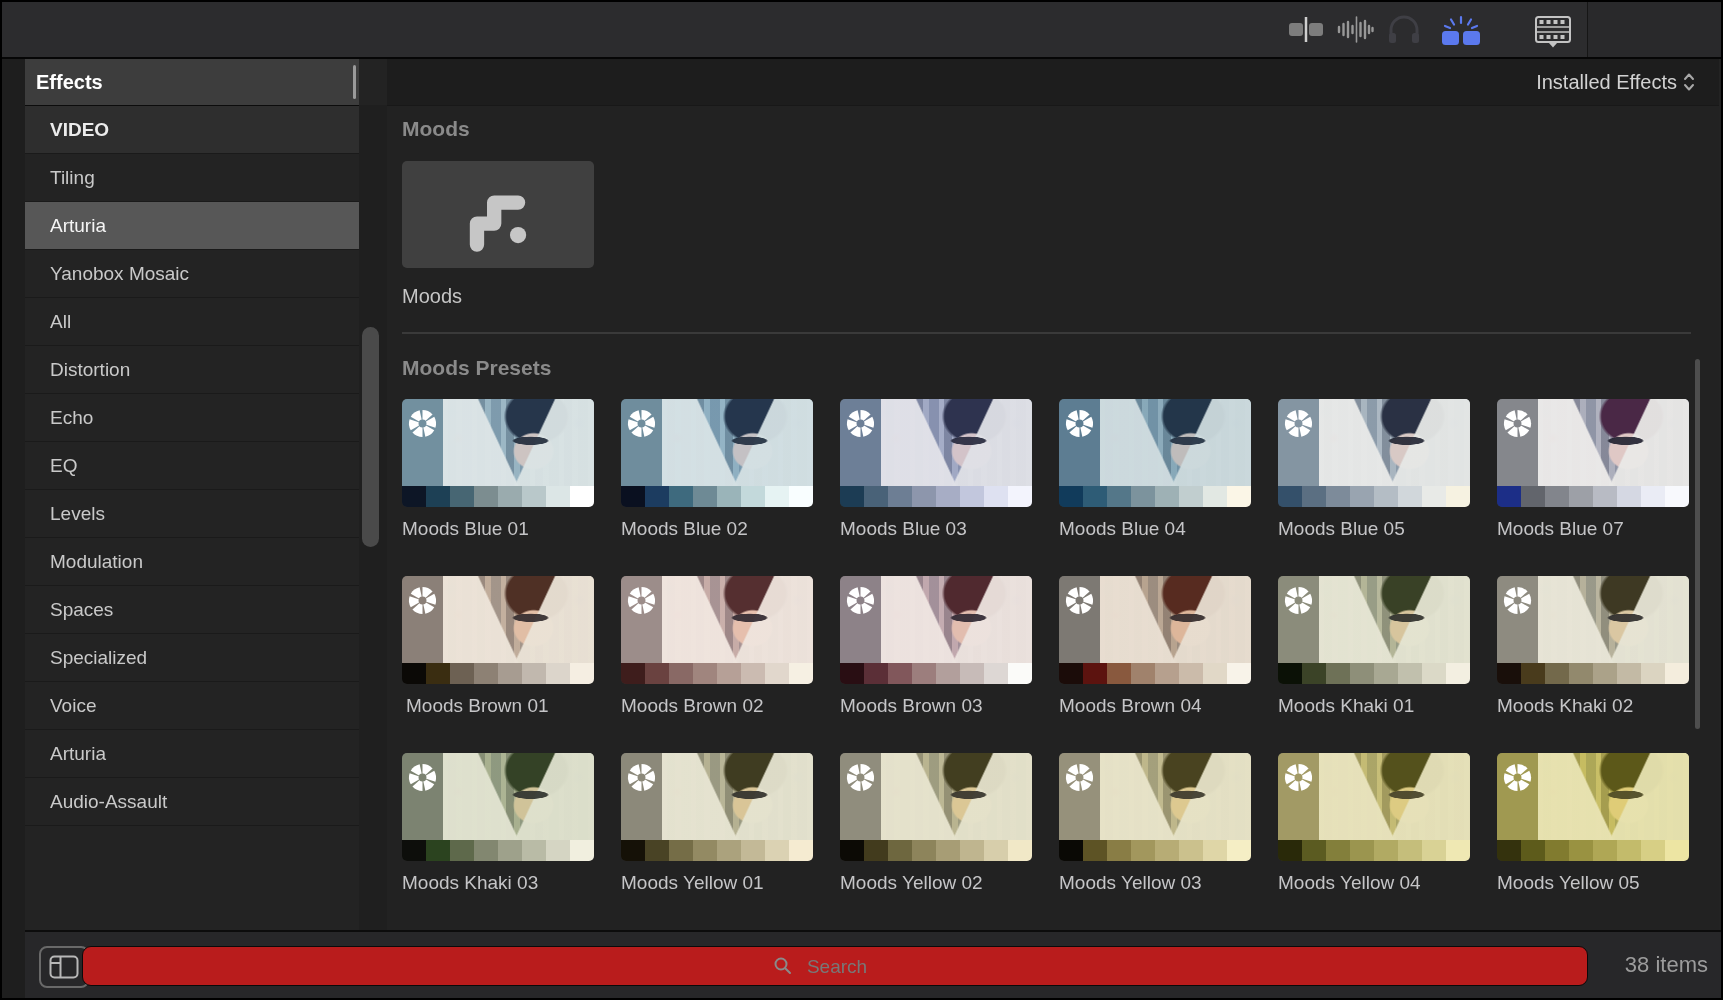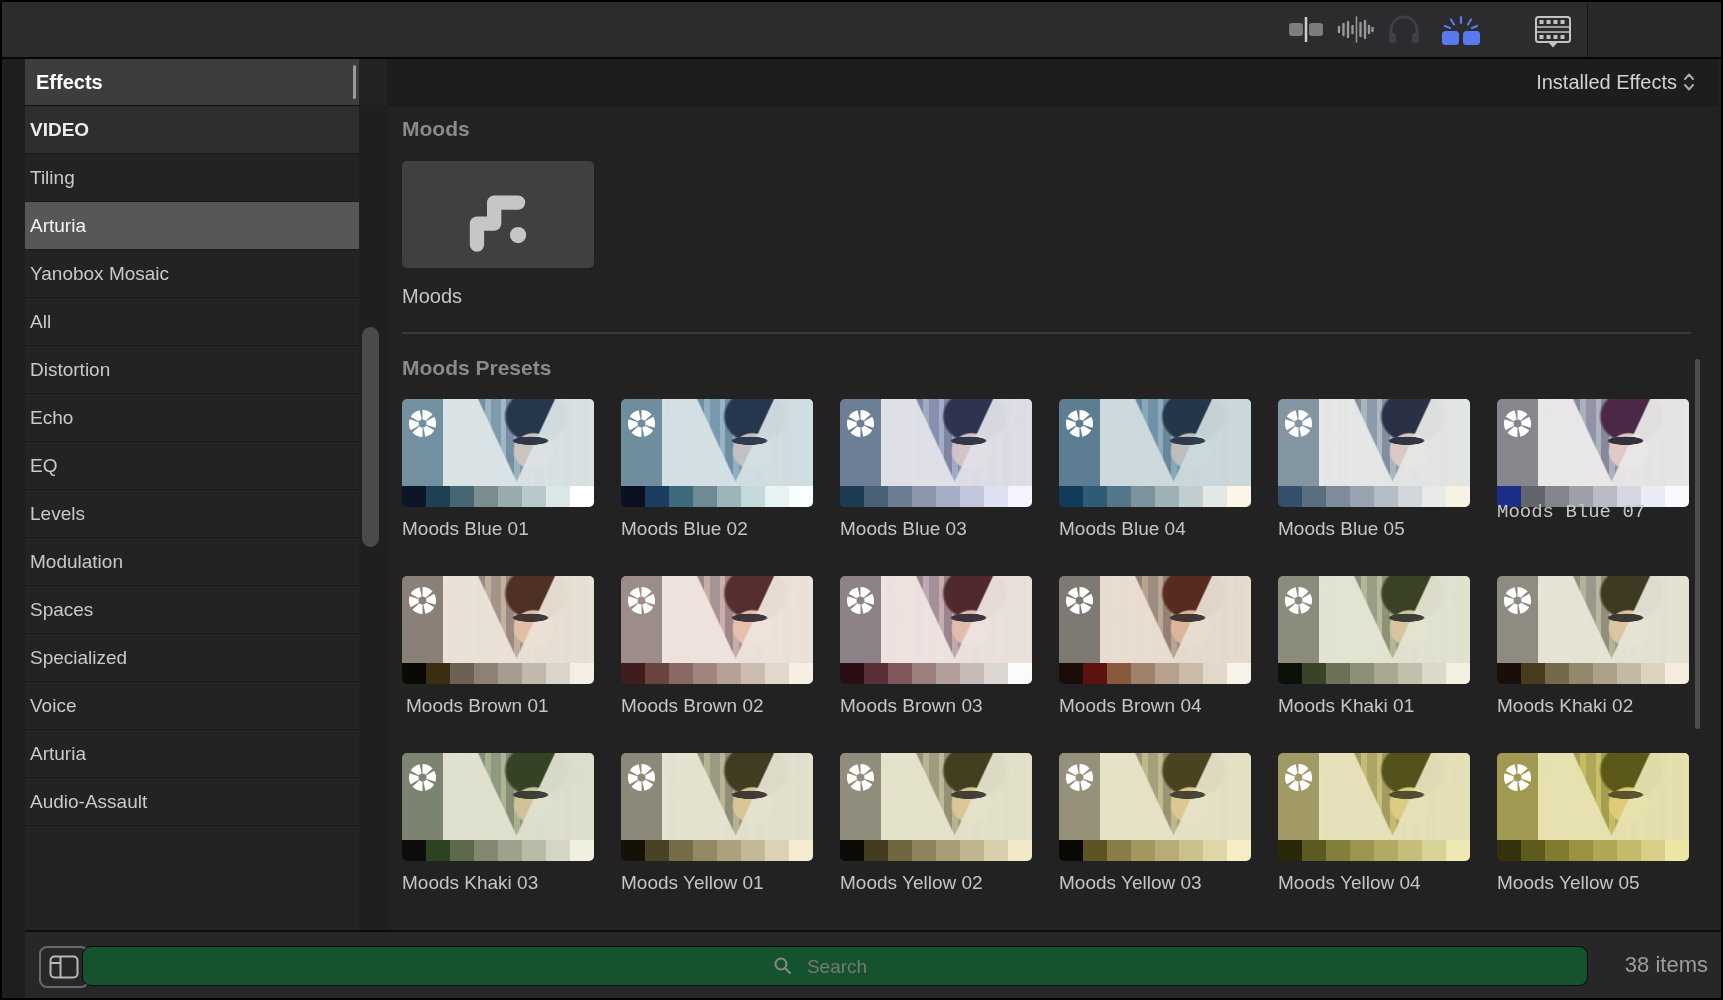--- a/index.html
+++ b/index.html
@@ -12,21 +12,21 @@
   
   .toolbar{position:absolute;left:0;top:0;right:0;height:55px;background:#2c2c2e;border-bottom:2px solid #060606;}
   .toolbar .ticon{position:absolute;top:13px;}
   .toolbar-right{position:absolute;right:0;top:0;width:133px;height:55px;background:#29292b;border-left:1px solid #161616;}
   
   .gutter{position:absolute;left:0;top:57px;width:23px;bottom:0;background:#1e1e1e;border-right:1px solid #0a0a0a;}
   
   .sidebar{position:absolute;left:23px;top:57px;width:334px;bottom:68px;background:#232323;}
   .sb-header{height:46px;background:#3d3d3d;border-bottom:1px solid #0c0c0c;display:flex;align-items:center;padding-left:11px;color:#fff;font-size:20px;font-weight:bold;}
   .splitter-handle{position:absolute;left:351px;top:63px;width:3px;height:34px;background:#9a9a9a;border-radius:2px;}
-  .sb-row{height:47px;border-bottom:1px solid #1a1a1a;display:flex;align-items:center;padding-left:5px;color:#c9c9c9;font-size:19px;background:#232323;}
+  .sb-row{height:47px;border-bottom:1px solid #1a1a1a;display:flex;align-items:center;padding-left:25px;color:#c9c9c9;font-size:19px;background:#232323;}
   .sb-row.section{background:#2e2e2e;color:#ececec;font-weight:bold;}
   .sb-row.selected{background:#575757;color:#f5f5f5;}
   .sb-scrollstrip{position:absolute;left:357px;top:103px;width:28px;bottom:68px;background:#1f1f1f;}
   .sb-thumb{position:absolute;left:360px;top:325px;width:17px;height:220px;background:#4a4a4a;border-radius:9px;}
   
   .content{position:absolute;left:385px;top:57px;right:2px;bottom:68px;background:#222222;}
   .content-header{position:absolute;left:0;right:0;top:0;height:46px;background:#1d1d1d;border-bottom:1px solid #181818;display:flex;align-items:center;justify-content:flex-end;padding-right:22px;}
   .filter-label{color:#d2d2d2;font-size:20px;}
   .content-body{position:absolute;left:0;right:0;top:46px;bottom:0;}
   .sec-title{position:absolute;left:15px;color:#8a8a8a;font-size:21px;font-weight:bold;}
@@ -49,21 +49,21 @@
       radial-gradient(circle 10px at 90% 28%, rgba(80,100,170,0.5), transparent 70%),
       repeating-linear-gradient(90deg, rgba(255,255,255,0.13) 0 5px, rgba(10,16,36,0.25) 5px 13px, rgba(255,255,255,0.07) 13px 19px, rgba(40,60,90,0.22) 19px 29px);}
   .tile-photo::after{content:"";position:absolute;inset:0;background:var(--tint);}
   .tile-palette{position:absolute;left:0;bottom:0;width:100%;height:21px;display:flex;}
   .tile-palette span{flex:1;}
   .tile-label{position:absolute;width:210px;color:#c5c5c7;font-size:19px;}
   .content-scroll-thumb{position:absolute;right:19px;top:300px;width:5px;height:370px;background:#4e4e4e;border-radius:3px;}
   
   .bottombar{position:absolute;left:23px;right:0;bottom:0;height:66px;background:#272729;border-top:2px solid #0c0c0c;}
   .panel-toggle{position:absolute;left:14px;top:14px;width:46px;height:38px;border:2px solid #696969;border-radius:8px;background:transparent;display:flex;align-items:center;justify-content:center;}
-  .searchfield{position:absolute;left:57px;right:133px;top:14px;height:38px;background:#14532d;border:1px solid #0a0a0a;border-radius:9px;}
+  .searchfield{position:absolute;left:57px;right:133px;top:14px;height:38px;background:#b91c1c;border:1px solid #0a0a0a;border-radius:9px;}
   .searchfield input{position:absolute;inset:0;width:100%;height:100%;background:transparent;border:none;outline:none;color:#ddd;font-size:19px;text-align:center;font-family:inherit;}
   .searchfield input::placeholder{color:#787878;}
   .search-glyph{position:absolute;left:calc(50% - 62px);top:9px;width:20px;height:20px;}
   .items-count{position:absolute;right:13px;top:0;height:66px;display:flex;align-items:center;color:#9c9c9c;font-size:22px;}
 </style>
 </head>
 <body>
 
 <div class="toolbar">
   <svg class="ticon" style="left:1285px" width="40" height="29" viewBox="0 0 40 29">
@@ -342,21 +342,21 @@
             <span style="background:#1c2e87"></span>
             <span style="background:#62656c"></span>
             <span style="background:#82858c"></span>
             <span style="background:#9da0a7"></span>
             <span style="background:#b8bbc4"></span>
             <span style="background:#d5d8e3"></span>
             <span style="background:#eaecf5"></span>
             <span style="background:#f8f9fd"></span>
           </div>
         </div>
-        <div class="tile-label" style="left: 1095px; top: 102px; font-family: Liberation Mono, monospace;">Moods Blue 07</div>
+        <div class="tile-label" style="left: 1095px; top: 119px;">Moods Blue 07</div>
         <div class="tile" style="left: 0px; top: 177px; --bar: #8b8078;">
           <div class="tile-bar">
             <svg class="aperture" viewBox="0 0 40 40">
               <path d="M20 20 L20 4.5 A15.5 15.5 0 0 1 31.5 9.6 Z" transform="rotate(0 20 20)" fill="#fff"></path>
               <path d="M20 20 L20 4.5 A15.5 15.5 0 0 1 31.5 9.6 Z" transform="rotate(60 20 20)" fill="#fff"></path>
               <path d="M20 20 L20 4.5 A15.5 15.5 0 0 1 31.5 9.6 Z" transform="rotate(120 20 20)" fill="#fff"></path>
               <path d="M20 20 L20 4.5 A15.5 15.5 0 0 1 31.5 9.6 Z" transform="rotate(180 20 20)" fill="#fff"></path>
               <path d="M20 20 L20 4.5 A15.5 15.5 0 0 1 31.5 9.6 Z" transform="rotate(240 20 20)" fill="#fff"></path>
               <path d="M20 20 L20 4.5 A15.5 15.5 0 0 1 31.5 9.6 Z" transform="rotate(300 20 20)" fill="#fff"></path>
               <circle cx="20" cy="20" r="4.5" style="fill:var(--bar)"></circle>

